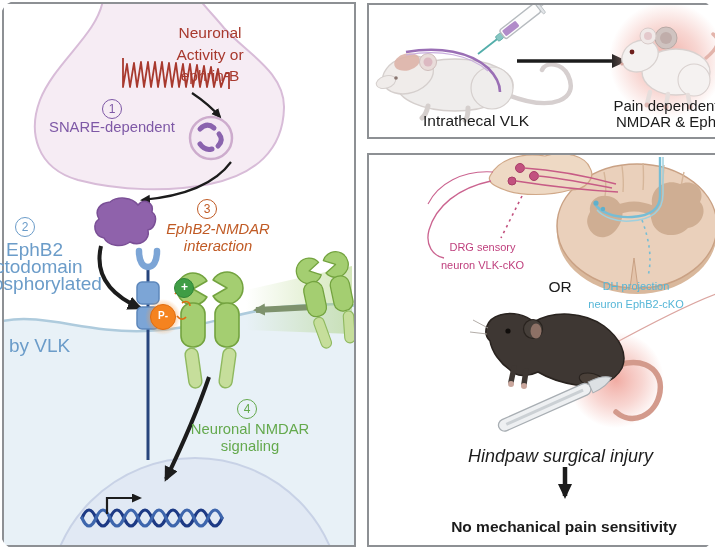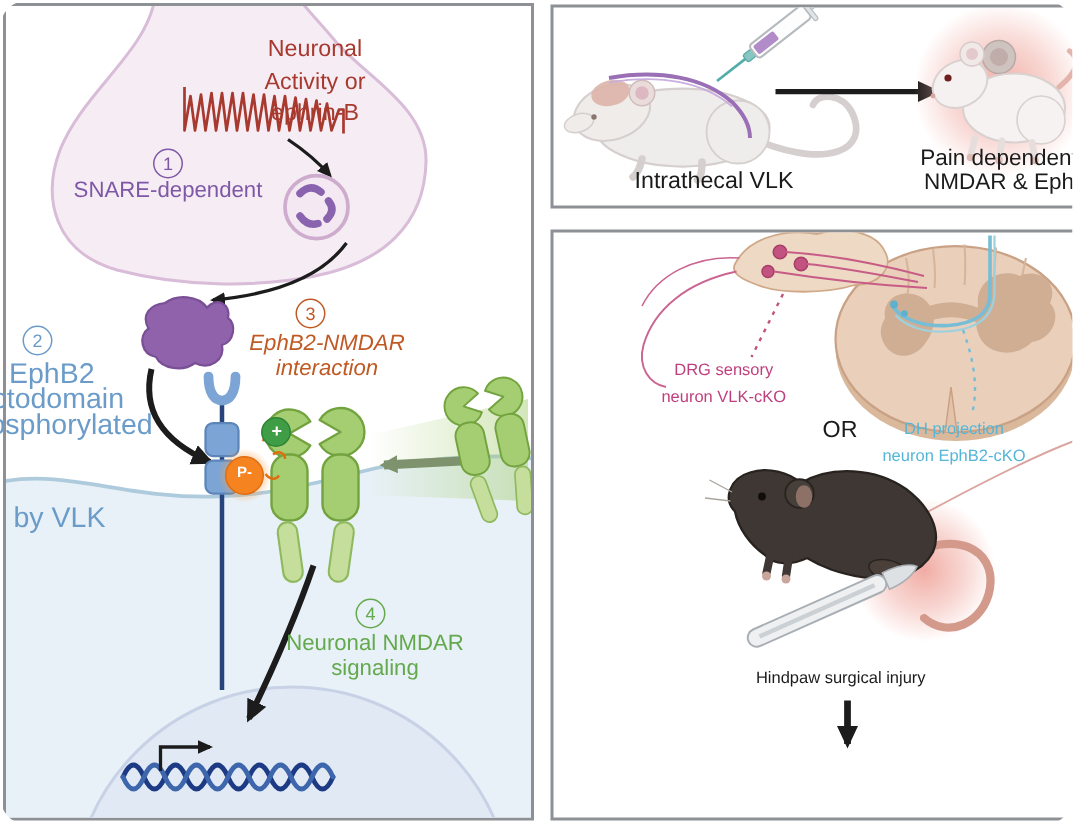--- a/index.html
+++ b/index.html
@@ -290,15 +290,16 @@
 
 <div class="lbl c-pink fs145" style="left:400px;top:239px;width:165px;line-height:17.5px;">
   <div>DRG sensory</div>
   <div>neuron VLK-cKO</div>
 </div>
 <div class="lbl c-ink fs155" style="left:534px;top:278px;width:52px;">OR</div>
 <div class="lbl c-cyan fs145" style="left:548px;top:278px;width:176px;line-height:17.5px;">
   <div>DH projection</div>
   <div>neuron EphB2-cKO</div>
 </div>
-<div class="lbl c-ink" style="left:458px;top:446px;width:205px;font-size:11px;">Hindpaw surgical injury</div>
+<div class="lbl c-ink" style="left:458px;top:446px;width:205px;font-size:18px;font-style:italic;">Hindpaw surgical injury</div>
+<div class="lbl c-ink bold fs155" style="left:433px;top:518px;width:262px;">No mechanical pain sensitivity</div>
 
 </div>
 
 </body></html>

